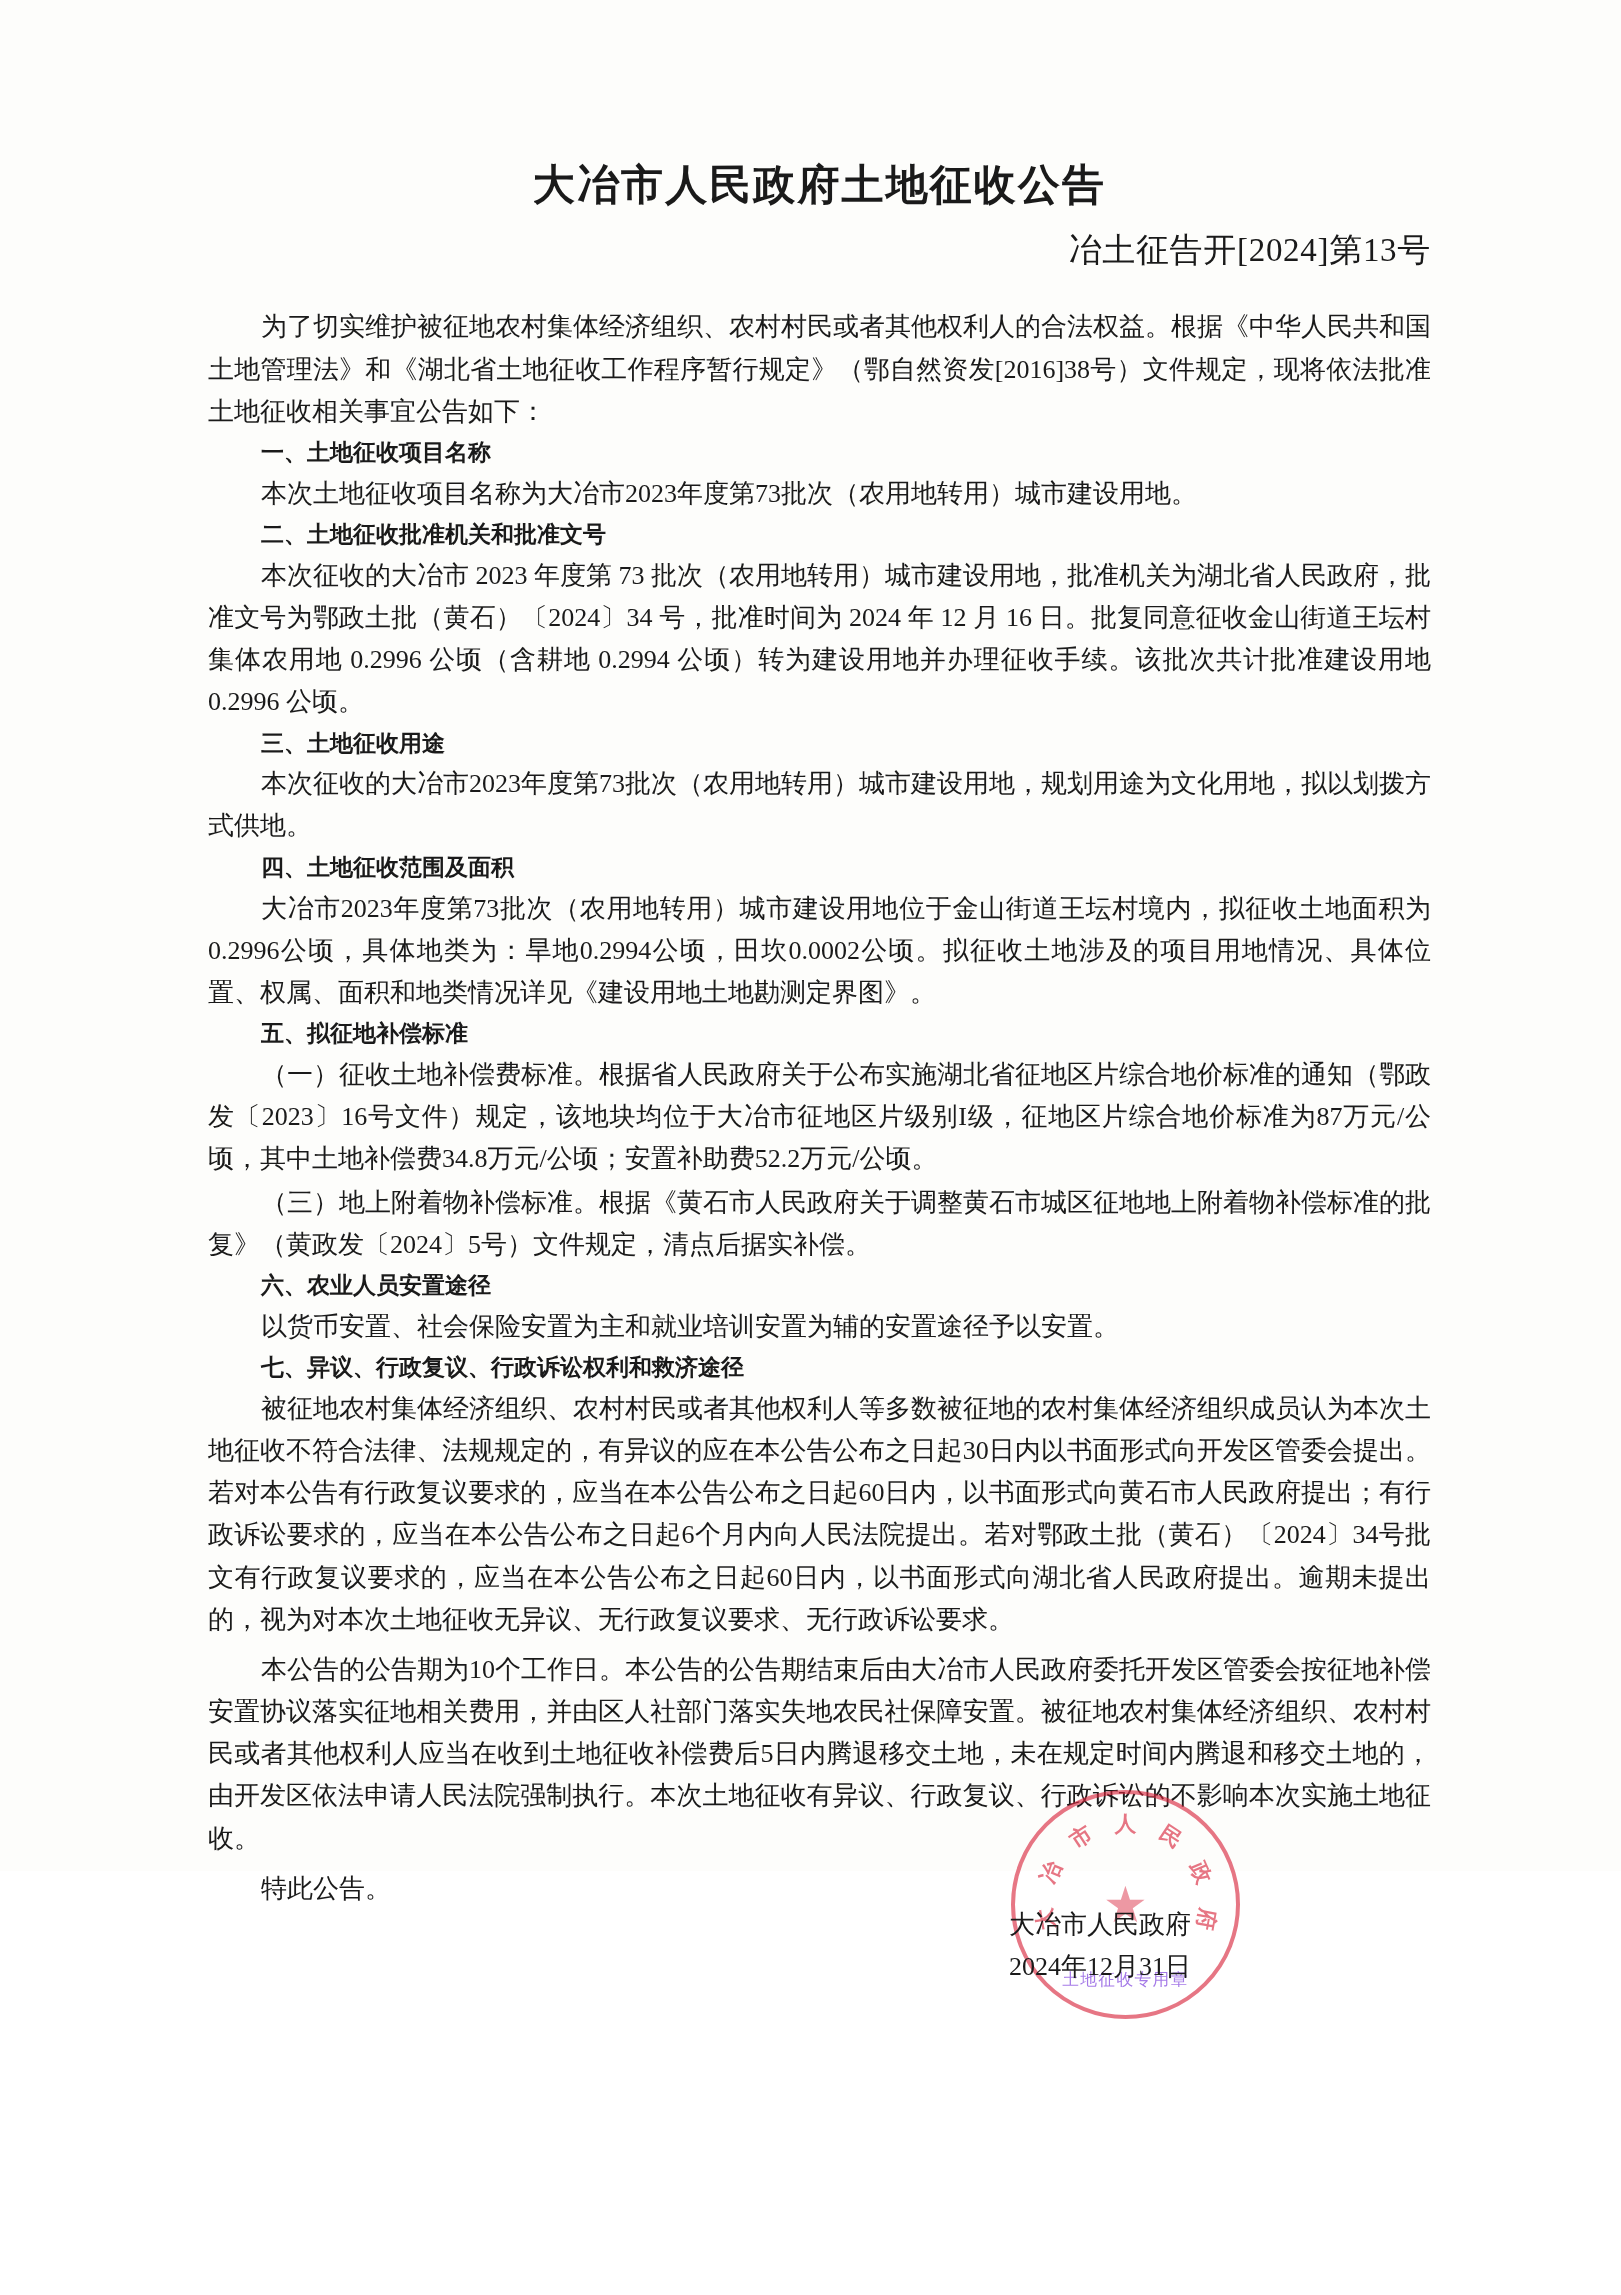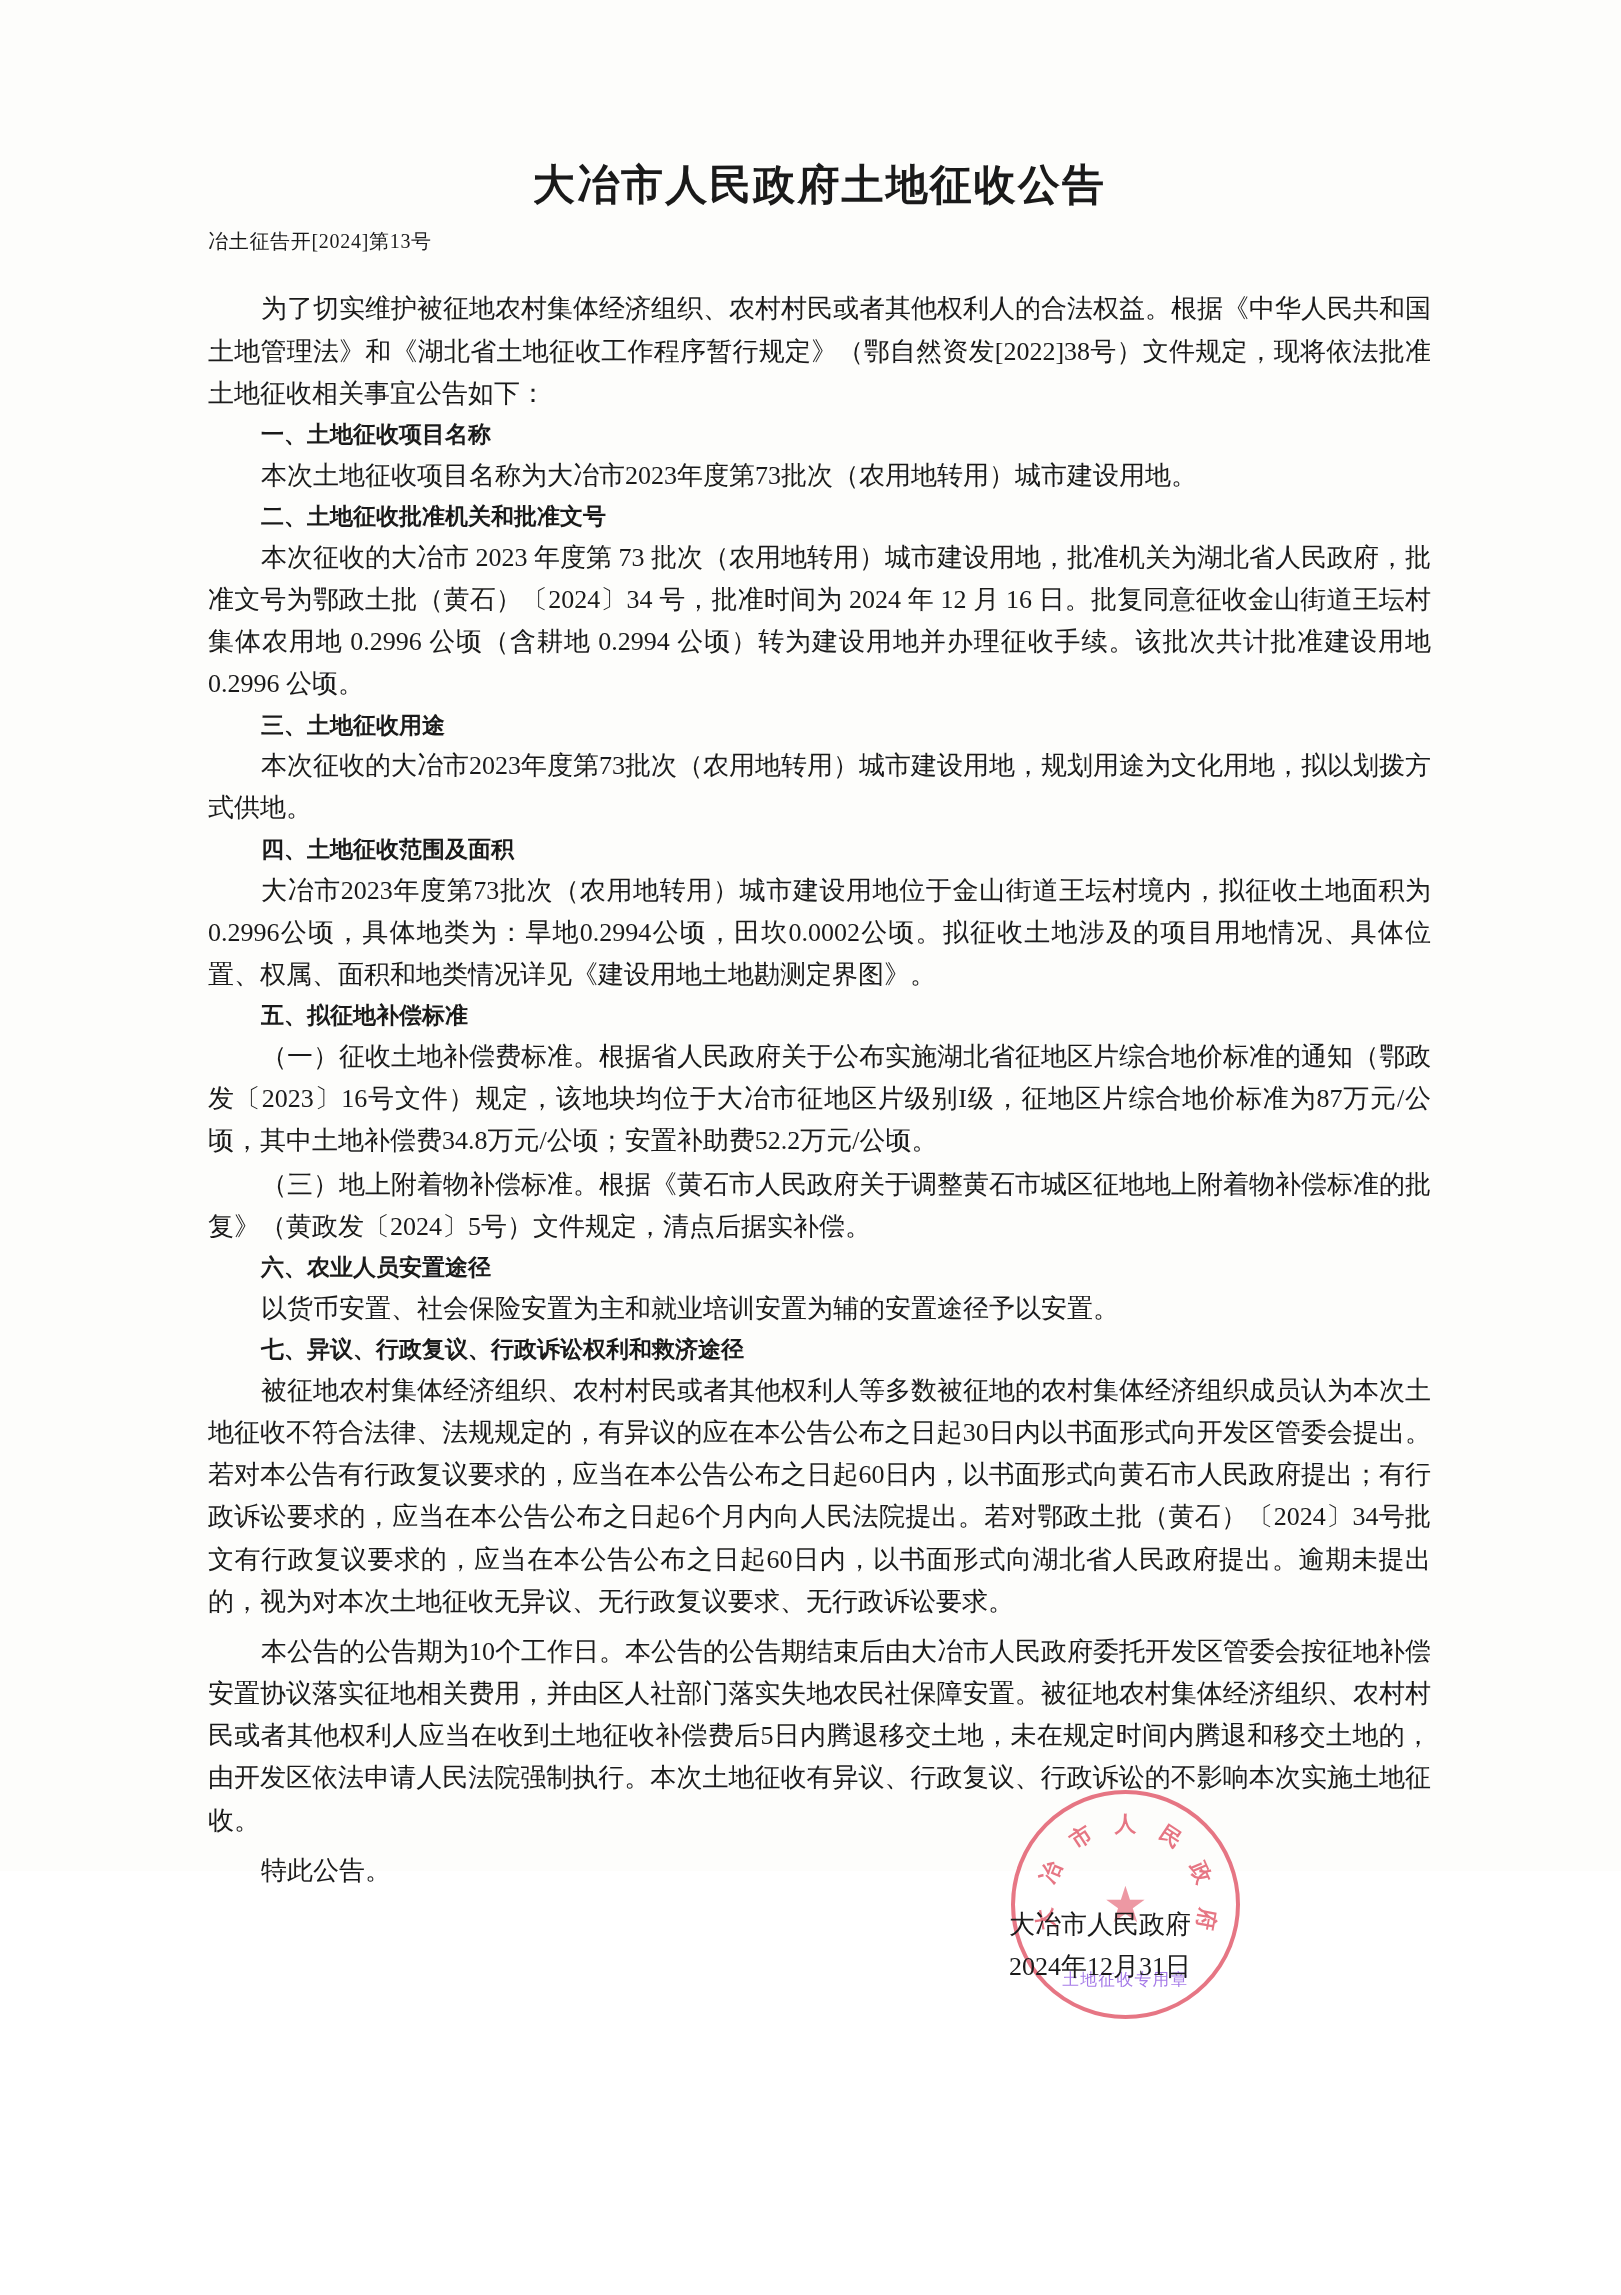--- a/index.html
+++ b/index.html
@@ -31,22 +31,22 @@
   .doc-title {
     text-align: center;
     font-size: 42px;
     font-weight: bold;
     letter-spacing: 2.1px;
     font-family: "Liberation Serif", "DejaVu Serif", serif;
     margin: 0 0 18px 0;
     line-height: 1.2;
   }
   .doc-subtitle {
-    text-align: left;
-    font-size: 20px;
+    text-align: right;
+    font-size: 33px;
     margin: 0 0 33px 0;
     letter-spacing: 0.7px;
   }
   p.body-text {
     font-size: 26px;
     line-height: 1.62;
     margin: 0 0 1.4px 0;
     text-align: justify;
     text-justify: inter-ideograph;
     text-indent: 53px;
@@ -126,21 +126,21 @@
 </head>
 <body>
 
 <div class="page">
 
   <div class="content">
 
     <h1 class="doc-title">大冶市人民政府土地征收公告</h1>
     <div class="doc-subtitle">冶土征告开[2024]第13号</div>
 
-    <p class="body-text">为了切实维护被征地农村集体经济组织、农村村民或者其他权利人的合法权益。根据《中华人民共和国土地管理法》和《湖北省土地征收工作程序暂行规定》（鄂自然资发[2022]38号）文件规定，现将依法批准土地征收相关事宜公告如下：</p>
+    <p class="body-text">为了切实维护被征地农村集体经济组织、农村村民或者其他权利人的合法权益。根据《中华人民共和国土地管理法》和《湖北省土地征收工作程序暂行规定》（鄂自然资发[2016]38号）文件规定，现将依法批准土地征收相关事宜公告如下：</p>
 
     <h2 class="section-head">一、土地征收项目名称</h2>
     <p class="body-text">本次土地征收项目名称为大冶市2023年度第73批次（农用地转用）城市建设用地。</p>
 
     <h2 class="section-head">二、土地征收批准机关和批准文号</h2>
     <p class="body-text">本次征收的大冶市 2023 年度第 73 批次（农用地转用）城市建设用地，批准机关为湖北省人民政府，批准文号为鄂政土批（黄石）〔2024〕34 号，批准时间为 2024 年 12 月 16 日。批复同意征收金山街道王坛村集体农用地 0.2996 公顷（含耕地 0.2994 公顷）转为建设用地并办理征收手续。该批次共计批准建设用地 0.2996 公顷。</p>
 
     <h2 class="section-head">三、土地征收用途</h2>
     <p class="body-text">本次征收的大冶市2023年度第73批次（农用地转用）城市建设用地，规划用途为文化用地，拟以划拨方式供地。</p>
 

